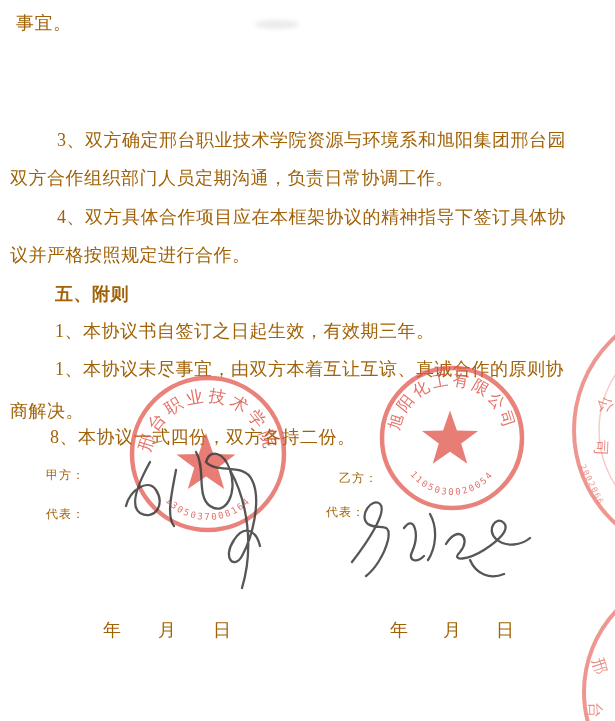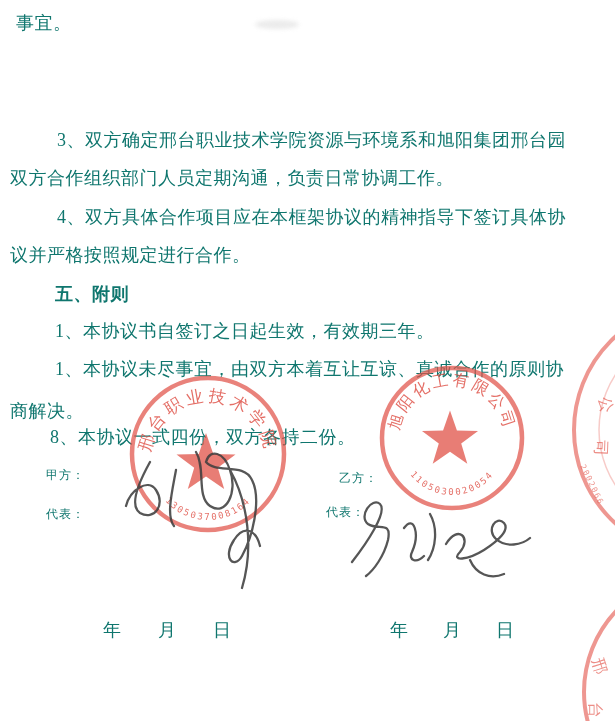--- a/index.html
+++ b/index.html
@@ -1,17 +1,17 @@
 <!DOCTYPE html>
 <html><head>
 <meta charset="utf-8">
 <style>
   html,body{margin:0;padding:0;background:#fff;}
   .page{position:relative;width:615px;height:721px;background:#ffffff;overflow:hidden;
-        font-family:"Liberation Serif","DejaVu Serif",serif;color:#0f766e;}
+        font-family:"Liberation Serif","DejaVu Serif",serif;color:#a16207;}
   .ln{position:absolute;font-size:18px;line-height:22px;letter-spacing:0.5px;white-space:nowrap;}
   .ln0{left:16px;top:12px;}
   .ln1{left:57px;top:53px;}
   .ln2{left:10px;top:91px;}
   .ln3{left:57px;top:129px;text-align:right;}
   .ln4{left:10px;top:167px;}
   .ln5{left:57px;top:206px;}
   .ln6{left:10px;top:244px;}
   .ln7{left:55px;top:283px;font-weight:bold;}
   .ln8{left:55px;top:320px;}

